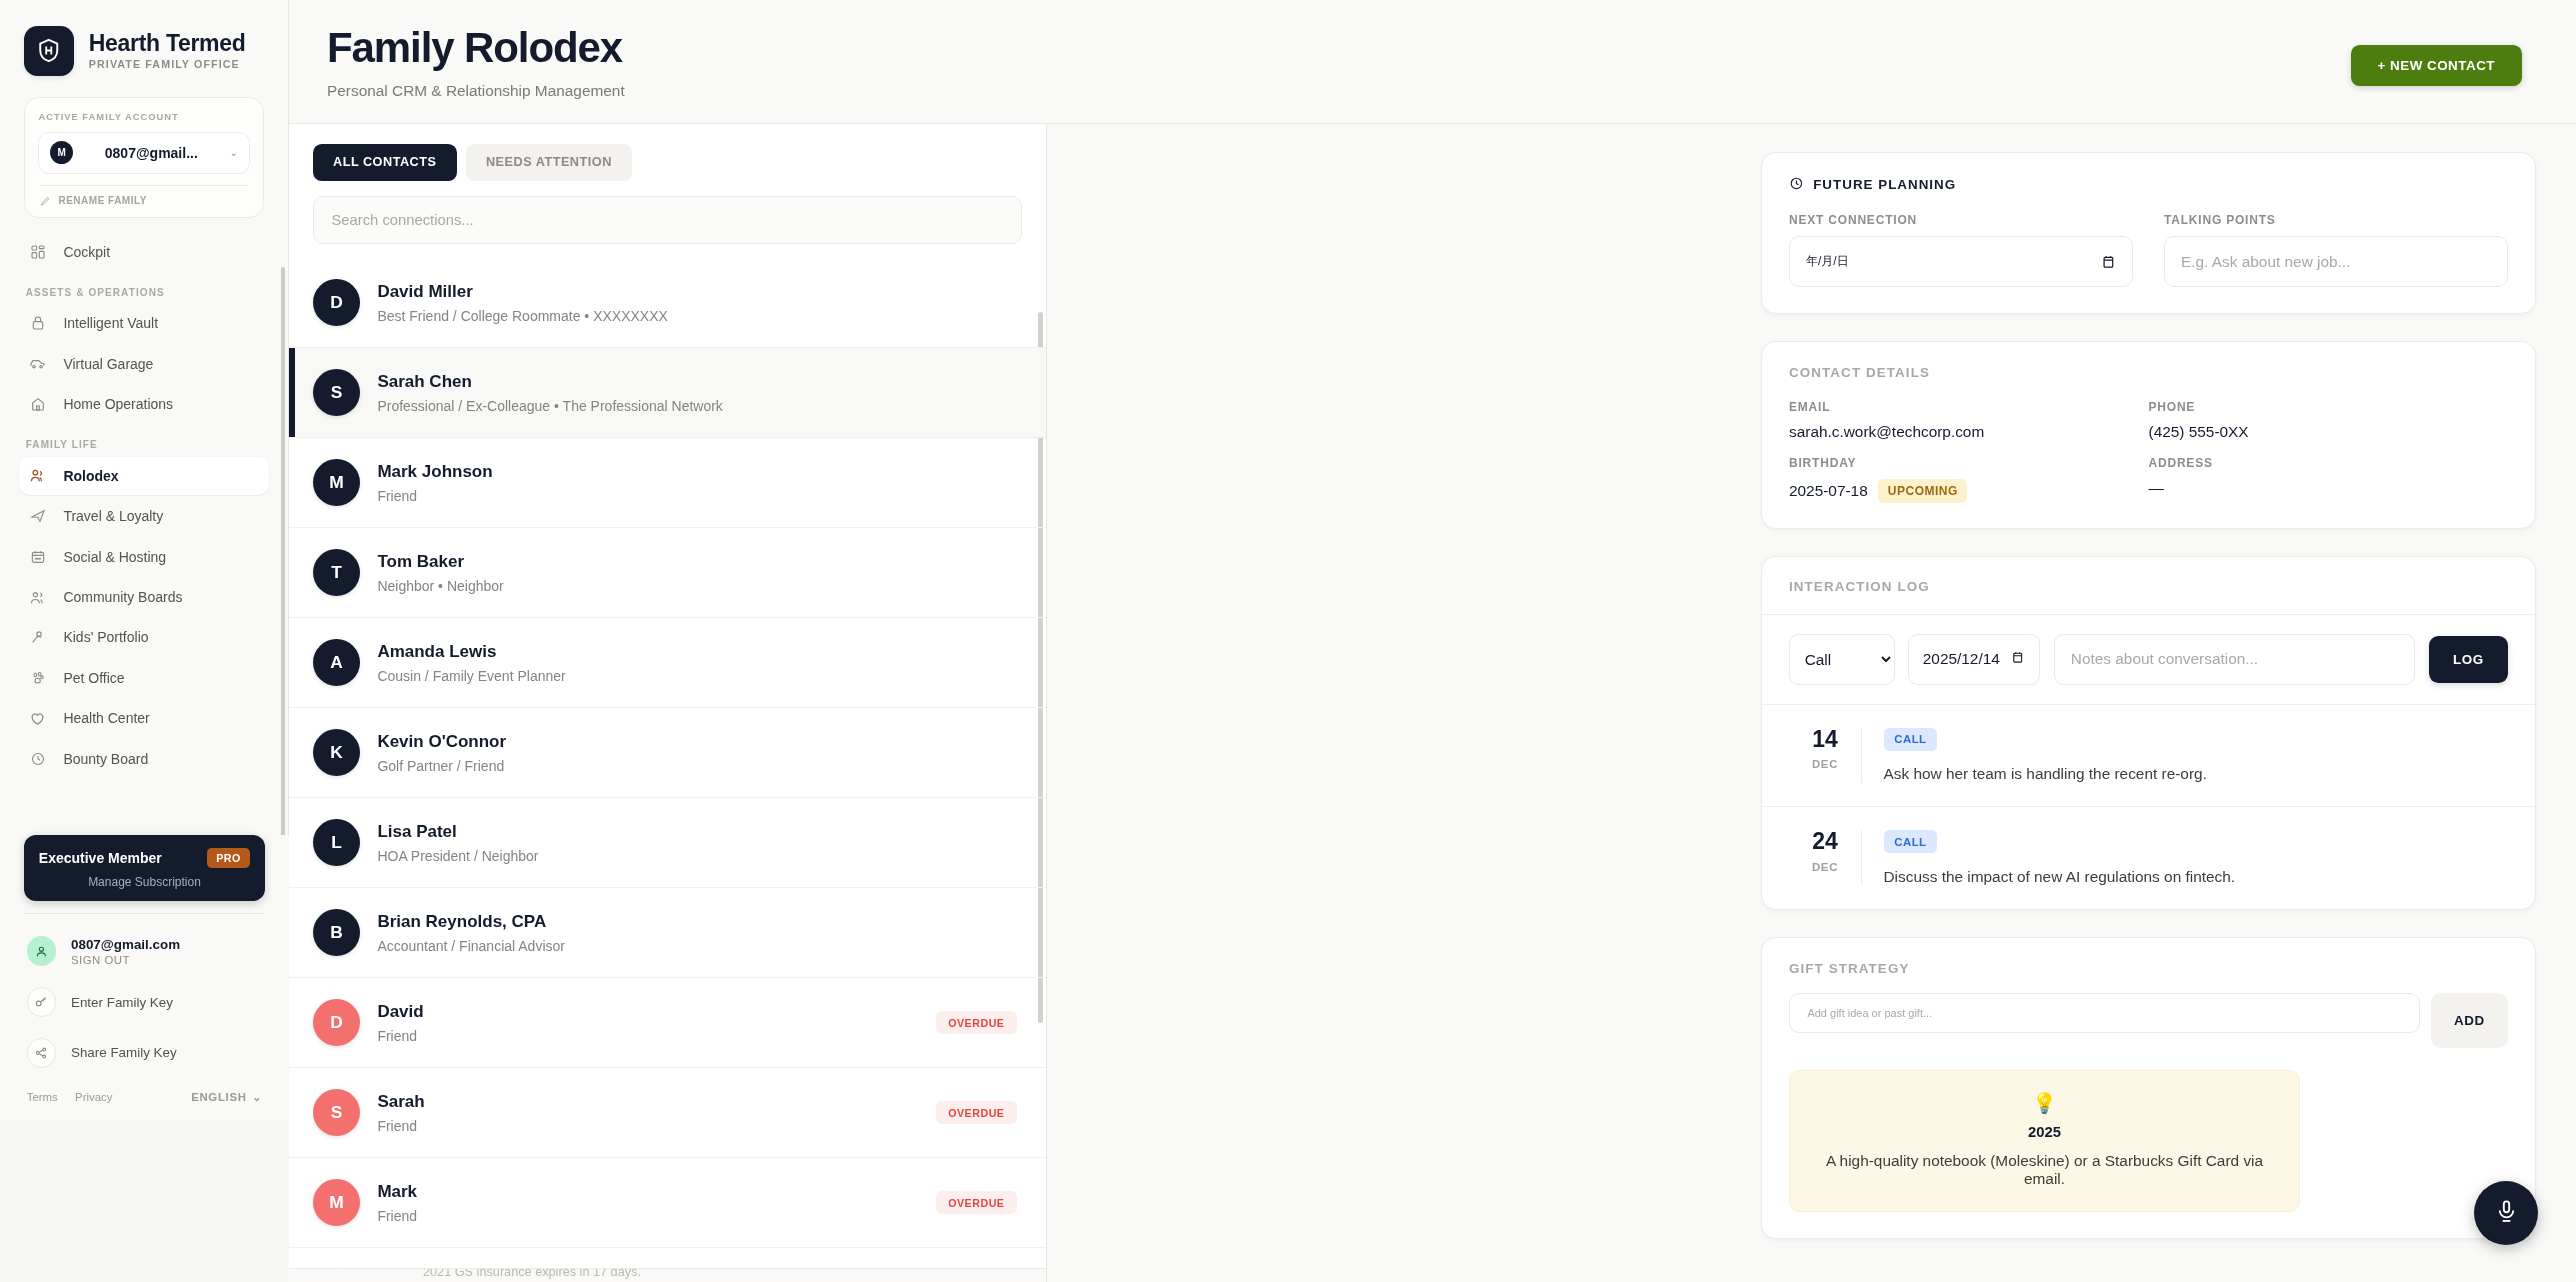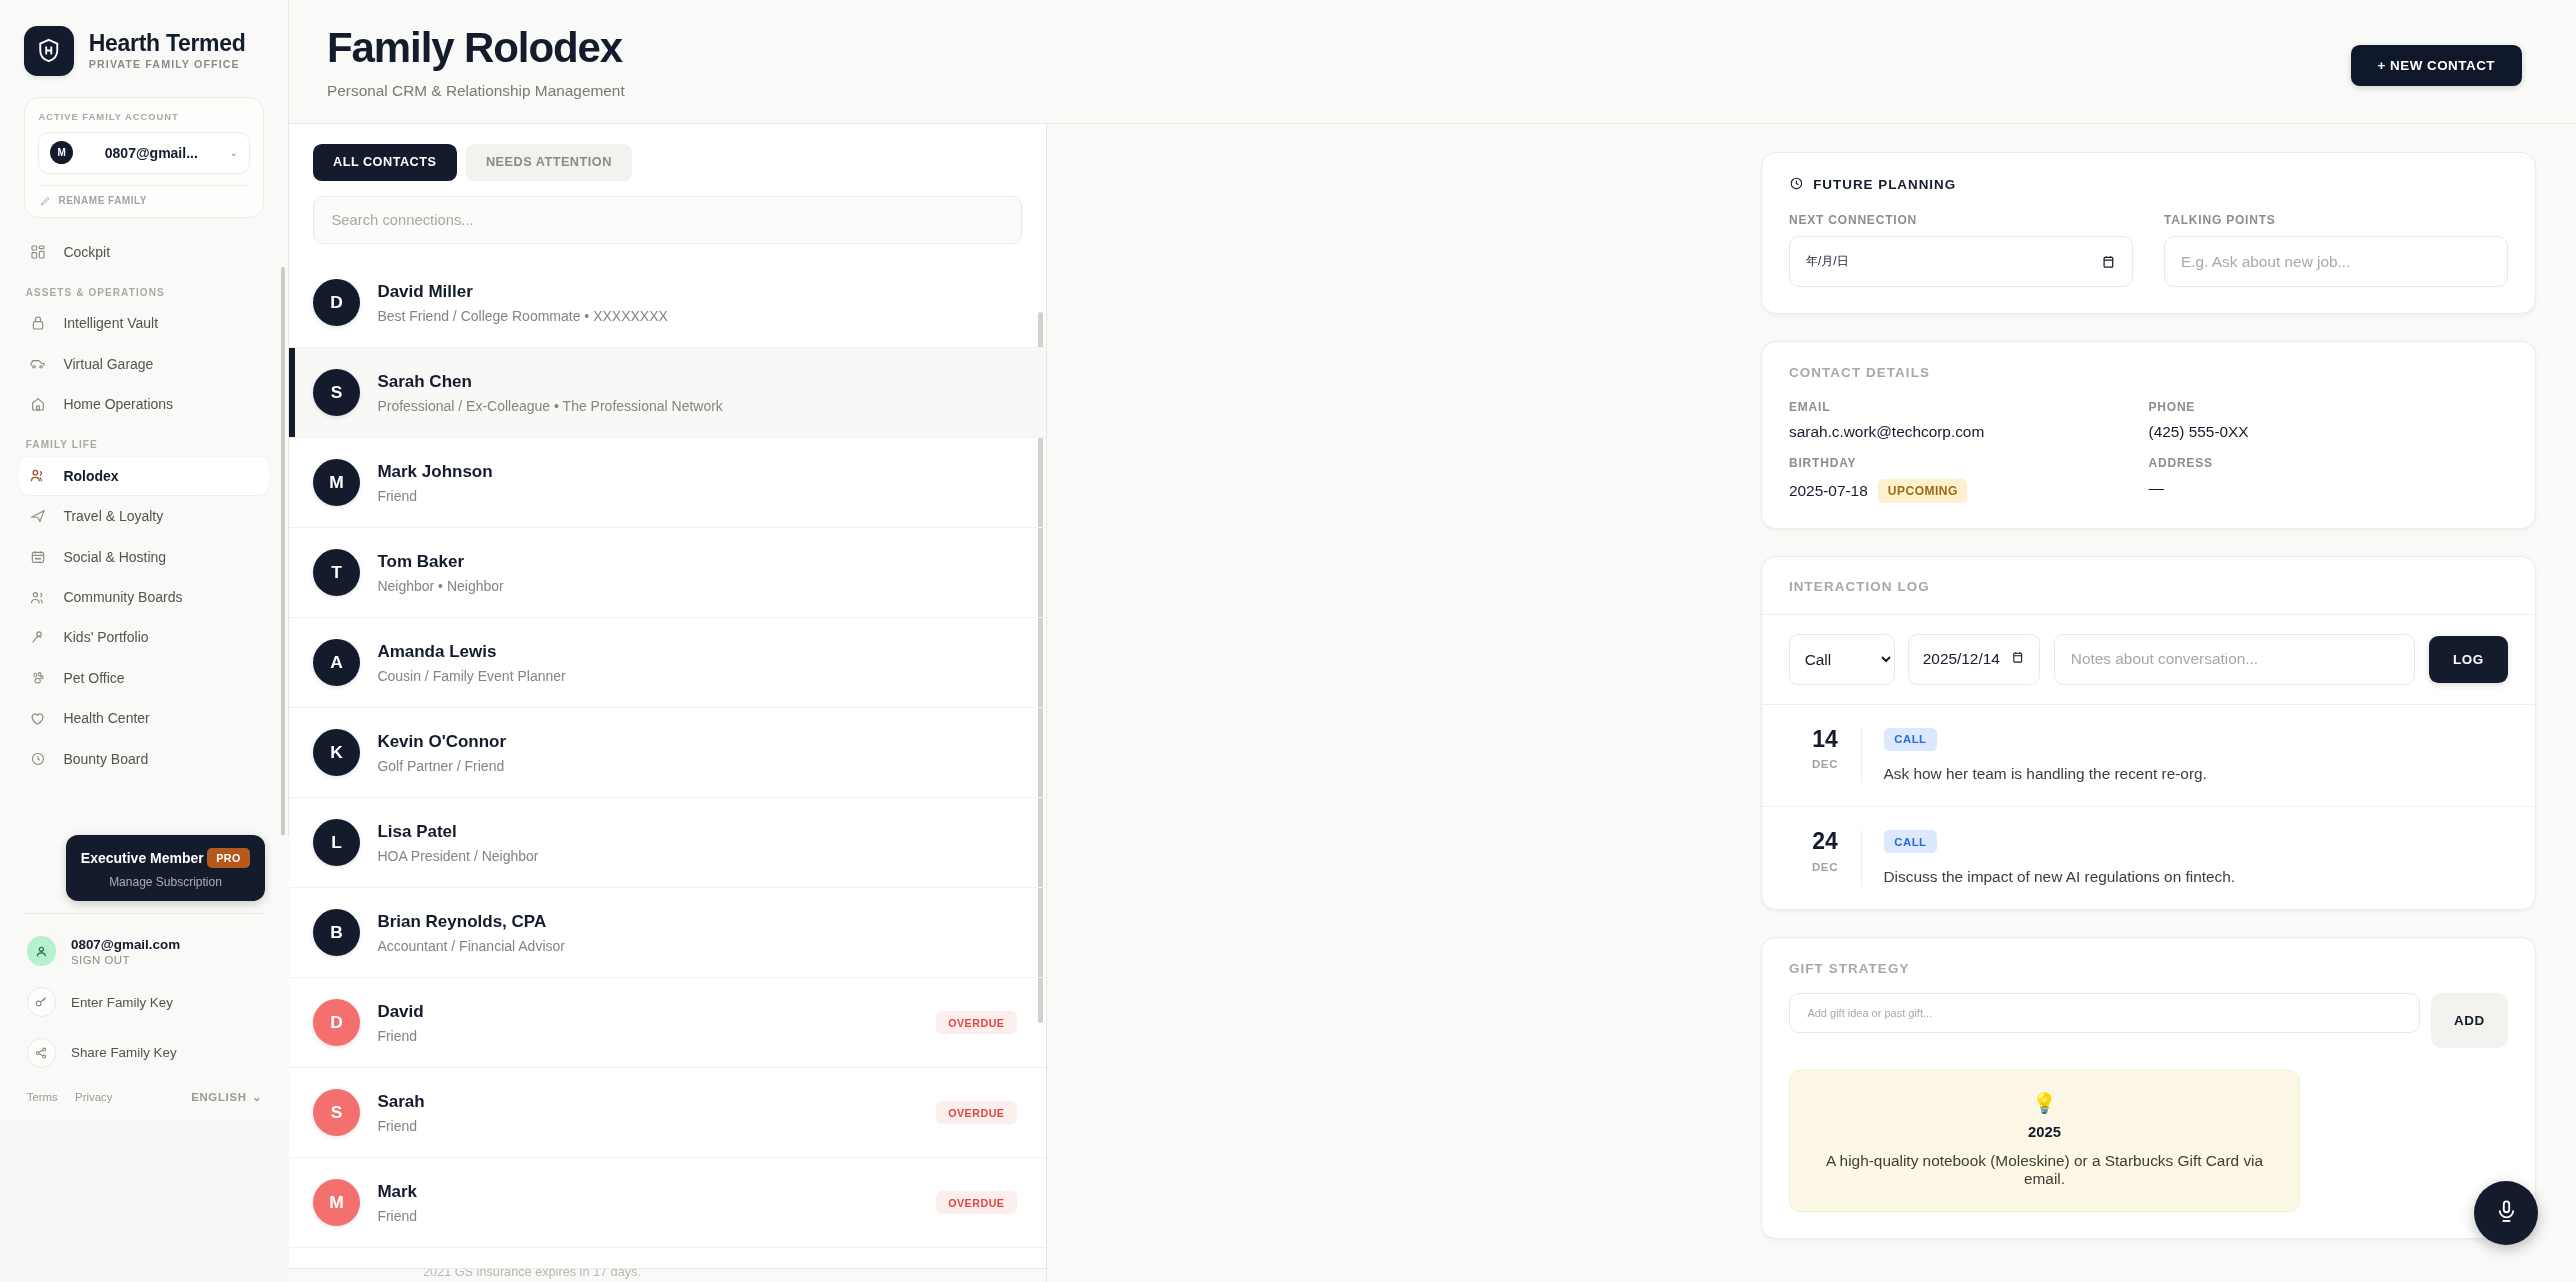--- a/index.html
+++ b/index.html
@@ -59,21 +59,20 @@
   .nav-item .ico { width: 19px; height: 19px; flex: 0 0 19px; display: flex; align-items: center; justify-content: center; color: #8c8a86; }
   .nav-item.active { background: #ffffff; color: #131b2d; font-weight: 700; box-shadow: 0 0.7px 2px rgba(0,0,0,.06); }
   .nav-item.active .ico { color: #a0522d; }
   .nav-scrollbar { position: absolute; right: 2.7px; top: 34px; width: 4.7px; height: 584px; background: #cdcbc6; border-radius: 2.7px; }
 
   .side-bottom { position: absolute; left: 0; bottom: 0; width: 289px; background: #f9f9f7; padding: 0 24px 10.7px 24px; }
   .side-bottom-sep { height: 0.7px; background: #eae8e3; margin-bottom: 12px; }
   .pro-card {
     background: #131b2d; border-radius: 12px; padding: 13.4px 14.8px 12px 14.8px;
     box-shadow: 0 2.7px 9.4px rgba(0,0,0,.18);
-    margin-left: 42px;
   }
   .pro-top { display: flex; align-items: center; justify-content: space-between; }
   .pro-title { color: #ffffff; font-size: 14px; font-weight: 700; }
   .pro-badge { background: #b4581c; color: #fff; font-size: 10.7px; font-weight: 700; letter-spacing: 0.5px; padding: 4px 9.4px; border-radius: 4.7px; }
   .pro-sub { color: #a6acba; font-size: 12px; text-align: center; margin-top: 6.7px; }
 
   .side-row { display: flex; align-items: center; gap: 14.8px; padding: 10.7px 2.7px; }
   .side-row .circ { width: 29.5px; height: 29.5px; border-radius: 50%; display: flex; align-items: center; justify-content: center; flex: 0 0 29.5px; }
   .circ.green { background: #b6f0cf; color: #1d6b43; }
   .circ.plain { background: #fdfdfc; border: 0.7px solid #e9e7e2; color: #8c8a86; }
@@ -87,21 +86,21 @@
   
   .main { flex: 1; height: 1283px; display: flex; flex-direction: column; background: #f9f9f7; position: relative; }
   .topbar {
     height: 124px; padding: 25.5px 54px 0 38px;
     display: flex; align-items: flex-start; justify-content: space-between;
     border-bottom: 0.7px solid #eceae5; background: #f9f9f7;
   }
   .page-title { font-size: 42px; font-weight: 700; letter-spacing: -1.1px; color: #131b2d; line-height: 1.05; }
   .page-sub { font-size: 15.4px; color: #7c7a76; margin-top: 12px; }
   .new-contact-btn {
-    background: #0f172a; color: #fff; border: none; border-radius: 8.7px;
+    background: #4d7c0f; color: #fff; border: none; border-radius: 8.7px;
     font-size: 13.4px; font-weight: 700; letter-spacing: 0.5px; padding: 13.4px 27px;
     margin-top: 19px; font-family: inherit;
     box-shadow: 0 2px 6.7px rgba(0,0,0,.16);
   }
 
   .body { flex: 1; display: flex; min-height: 0; }
 
   
   .contacts {
     width: 758px; flex: 0 0 758px; background: #ffffff;

